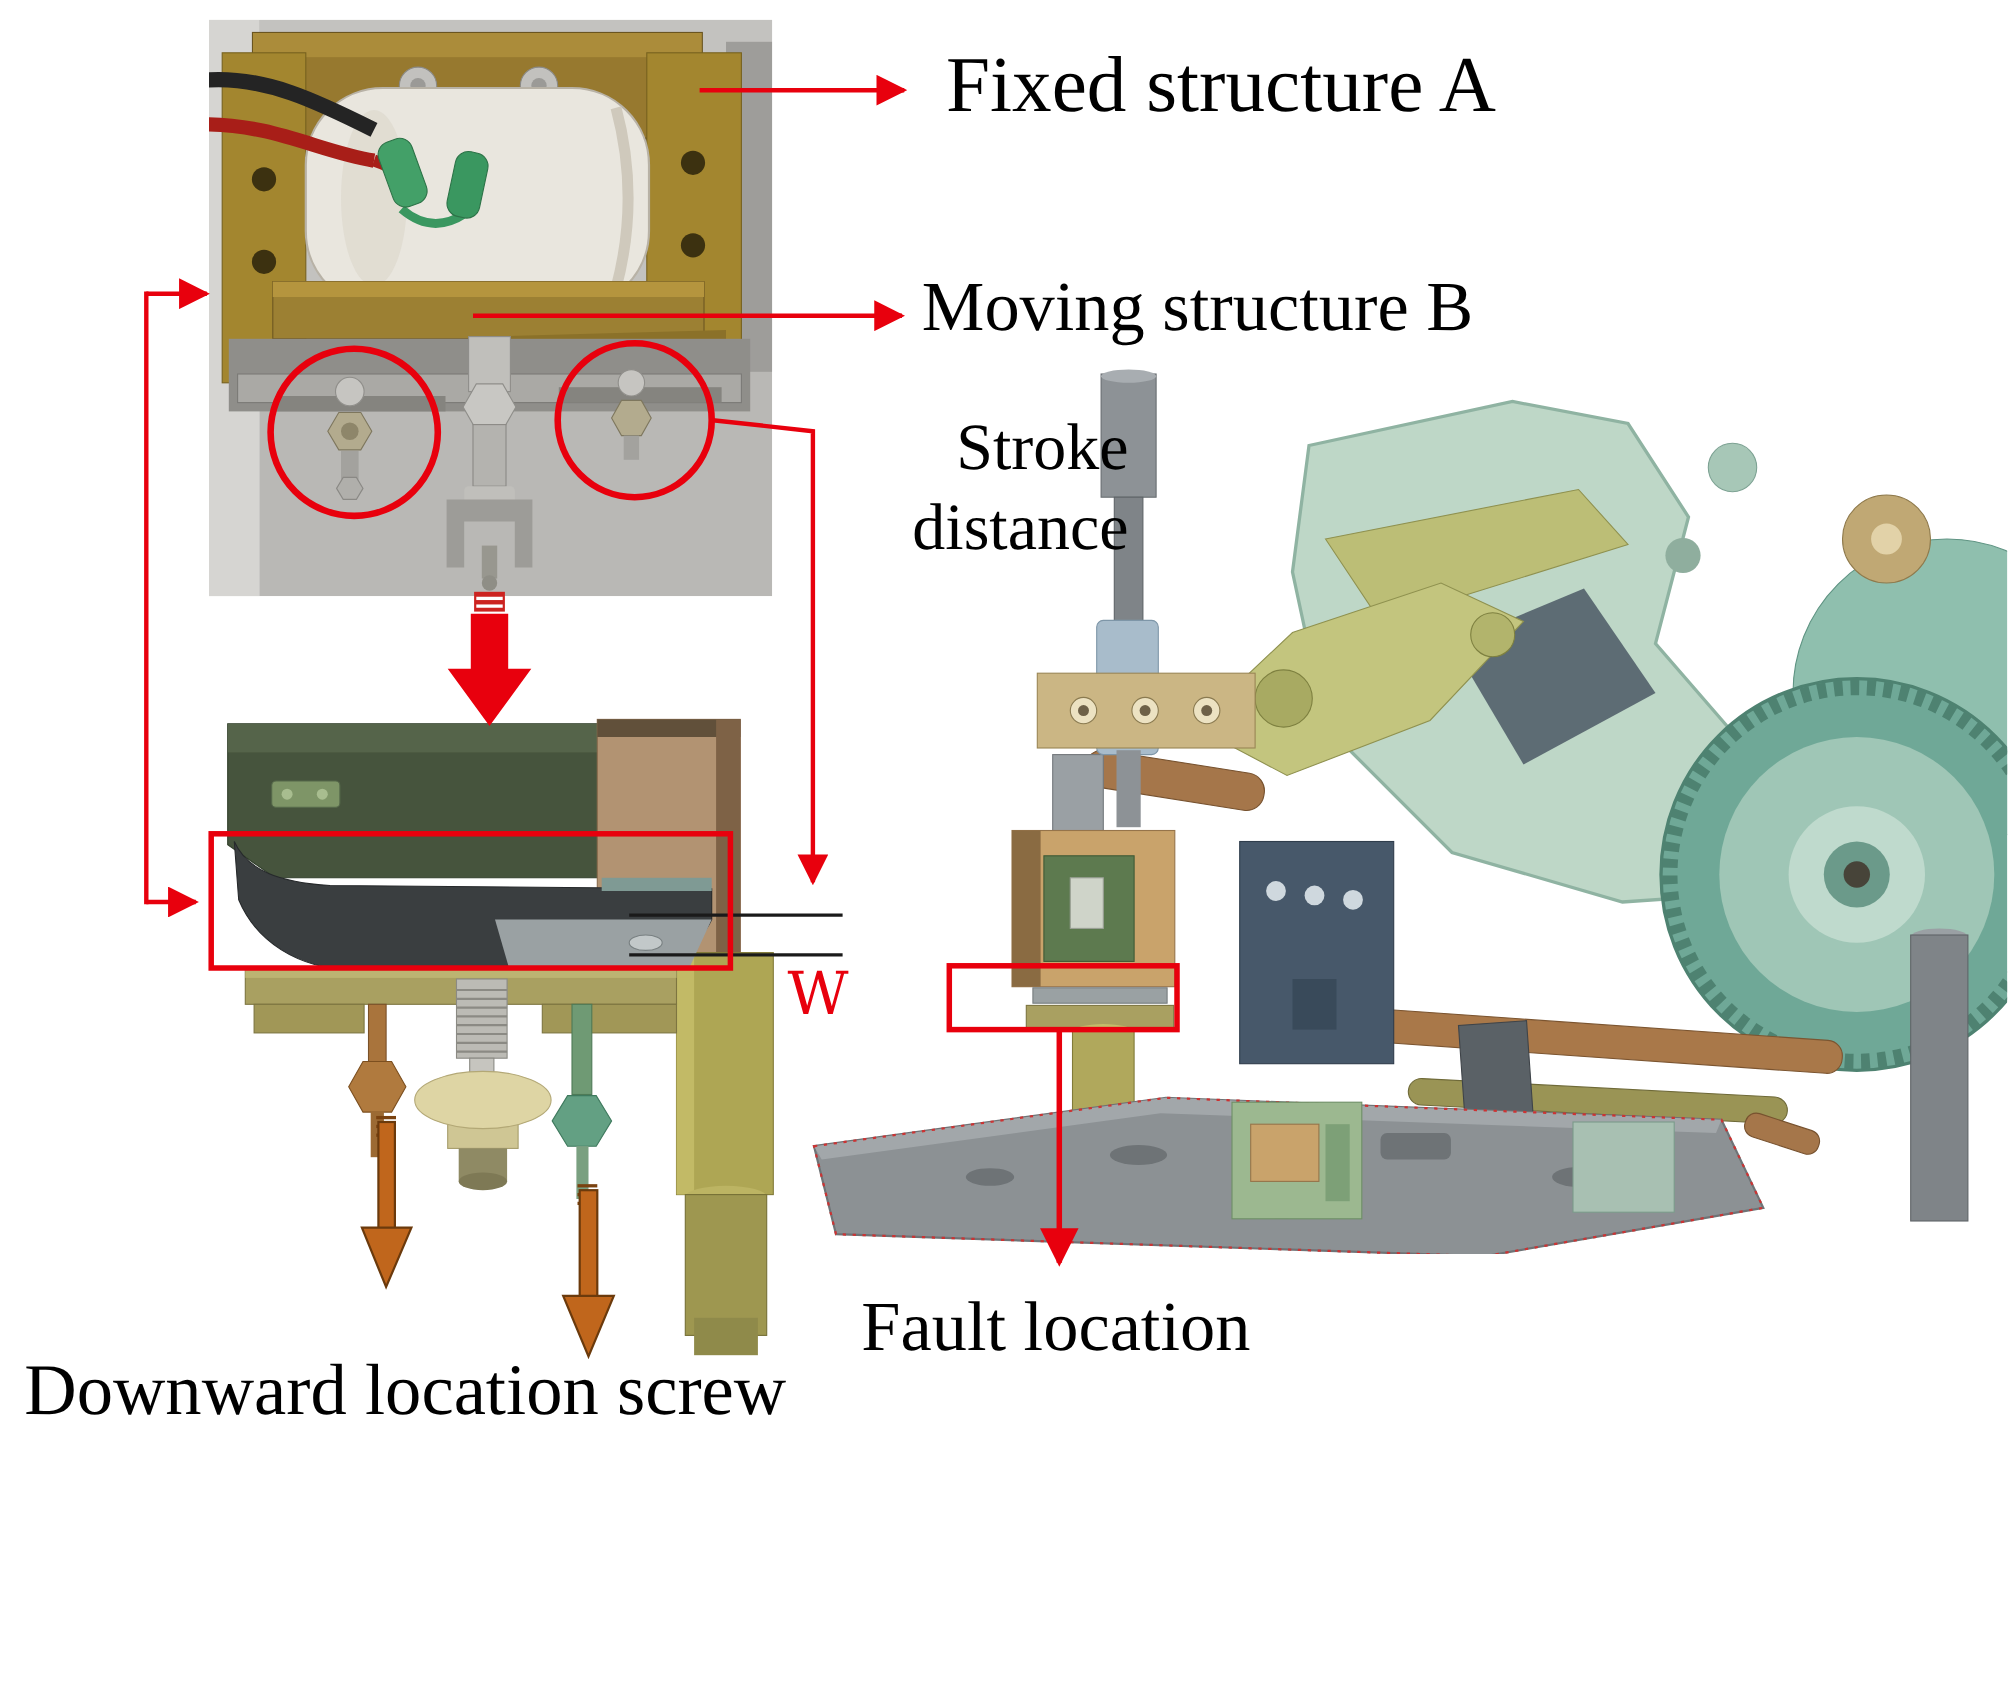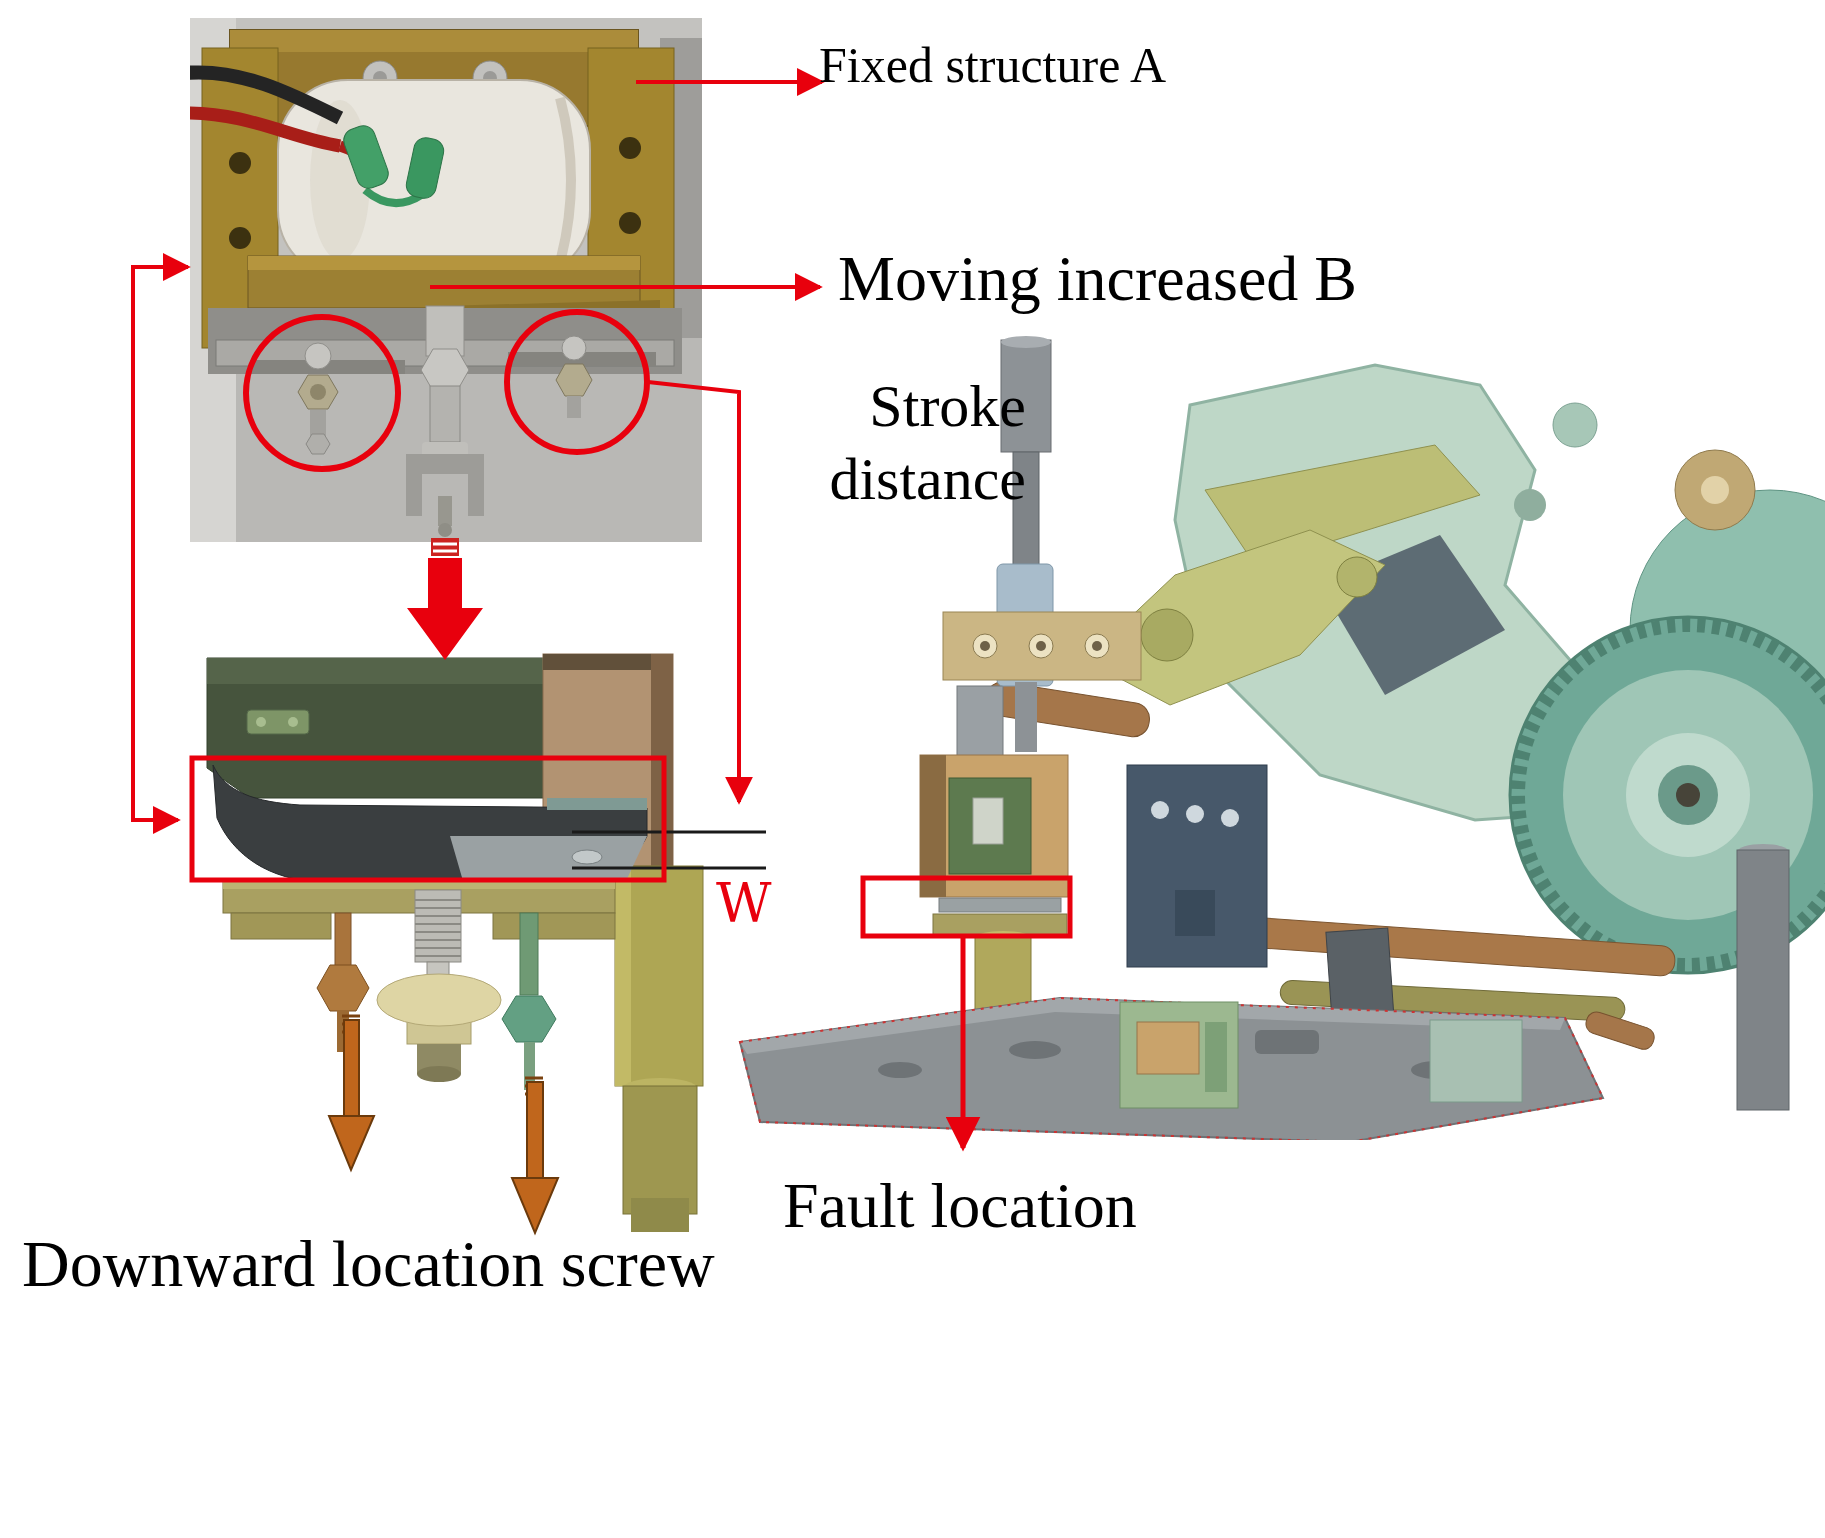--- a/index.html
+++ b/index.html
@@ -8,21 +8,21 @@
     --stroke_gap_line:#1a1a1a;
   }
   html,body{margin:0;padding:0;background:#ffffff;}
   #figure{
     position:relative;width:1825px;height:1538px;background:#ffffff;overflow:hidden;
     font-family:"Liberation Serif",serif;
   }
   .panel{position:absolute;}
   .overlay{position:absolute;left:0;top:0;width:1825px;height:1538px;pointer-events:none;}
   .label{position:absolute;color:#000;white-space:nowrap;font-family:"Liberation Serif",serif;}
-  #lbl-fixed{left:819px;top:36px;font-size:50px;}
+  #lbl-fixed{left:860px;top:36px;font-size:72px;}
   #lbl-moving{left:838px;top:242px;font-size:64px;}
   #lbl-stroke{left:708px;top:370px;width:318px;text-align:right;font-size:60px;line-height:1.22;white-space:normal;}
   #lbl-w{left:716px;top:872px;font-size:54px;color:var(--annotation_red);font-family:"DejaVu Serif",serif;}
   #lbl-fault{left:783px;top:1156px;font-size:64px;margin-top:13px;}
   #lbl-down{left:22px;top:1226px;font-size:66px;}
   svg{display:block;}
 </style>
 </head>
 <body>
 
@@ -322,21 +322,21 @@
     <g>
       <line x1="525" y1="1078" x2="543" y2="1078" stroke="#7a4210" stroke-width="3"></line>
       <line x1="525" y1="1086" x2="543" y2="1086" stroke="#7a4210" stroke-width="3"></line>
       <line x1="525" y1="1094" x2="543" y2="1094" stroke="#7a4210" stroke-width="3"></line>
       <rect x="527" y="1082" width="16" height="98" fill="#c0661c" stroke="#6b3a0c" stroke-width="2"></rect>
       <polygon points="512,1178 558,1178 535,1233" fill="#c0661c" stroke="#6b3a0c" stroke-width="2"></polygon>
     </g>
   </svg>
 
   <div id="lbl-fixed" class="label">Fixed structure A</div>
-  <div id="lbl-moving" class="label">Moving increased B</div>
+  <div id="lbl-moving" class="label">Moving structure B</div>
   <div id="lbl-stroke" class="label">
     <span style="display:block">Stroke</span>
     <span style="display:block">distance</span>
   </div>
   <div id="lbl-w" class="label">W</div>
   <div id="lbl-fault" class="label">Fault location</div>
   <div id="lbl-down" class="label">Downward location screw</div>
 
 </div>
 

